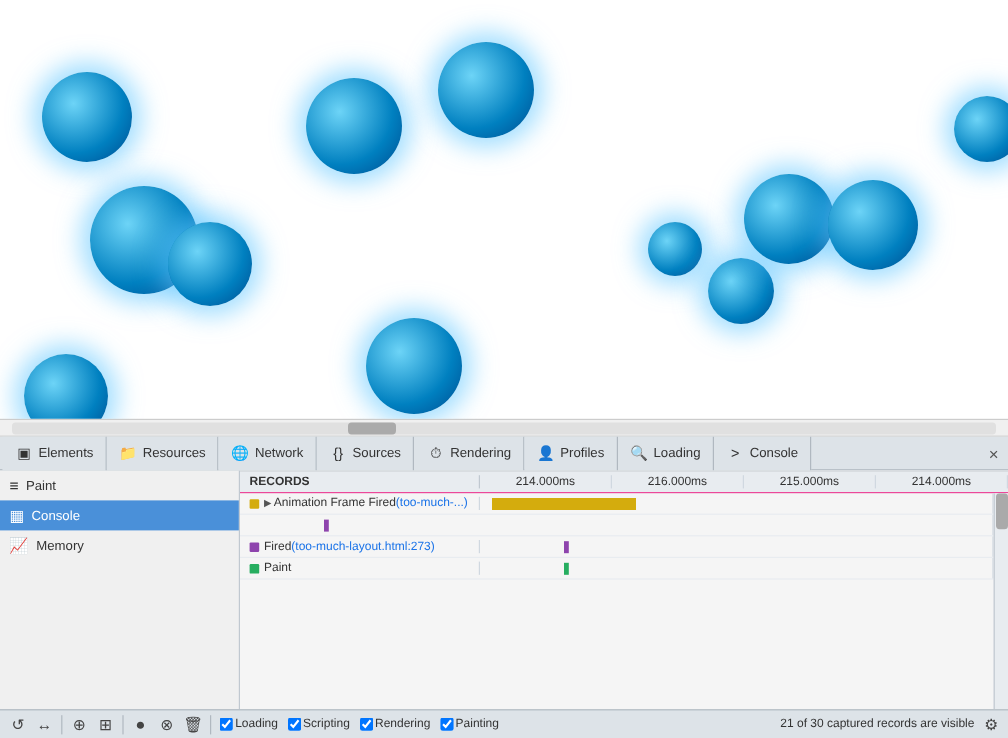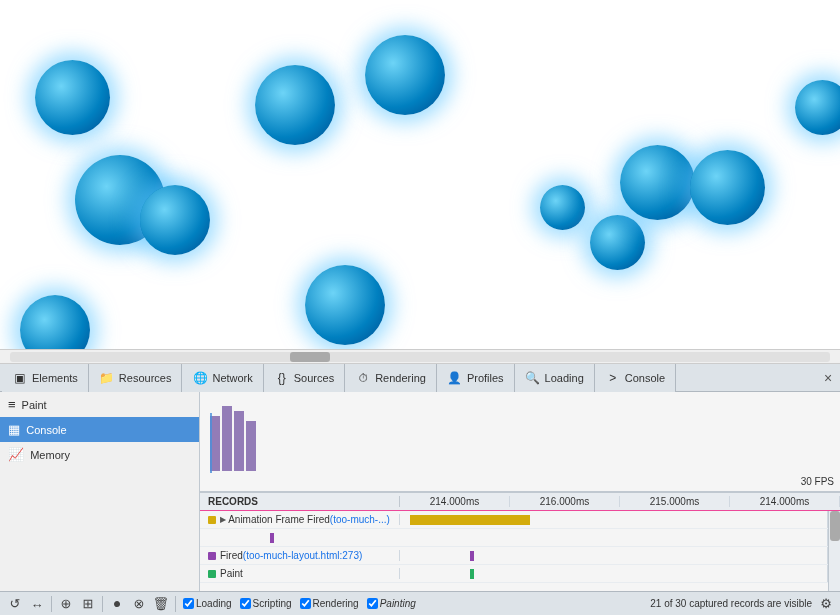--- a/index.html
+++ b/index.html
@@ -402,31 +402,20 @@
           <span>Console</span>
         </div>
         <div class="sidebar-item">
           <span class="sidebar-icon">📈</span>
           <span>Memory</span>
         </div>
       </div>
 
     <div id="timeline-area">
 
-      <div id="chart-area">
-        <div class="timeline-bar-group">
-          <div class="tbar" style="height:55px;"></div>
-          <div class="tbar" style="height:65px;"></div>
-          <div class="tbar" style="height:60px;"></div>
-          <div class="tbar" style="height:50px;"></div>
-        </div>
-
-        <div style="position:absolute; bottom:18px; left:10px; width:2px; height:60px; background:#4a90d9; opacity:0.8;"></div>
-        <div id="fps-label">30 FPS</div>
-      </div>
 
       <div id="records-section">
         <div id="records-header">
           <div id="records-label">RECORDS</div>
 
         <div class="time-header">214.000ms</div>
             <div class="time-header">216.000ms</div>
             <div class="time-header">215.000ms</div>
             <div class="time-header">214.000ms</div>
           </div>
@@ -496,18 +485,18 @@
       <div class="checkbox-group">
         <input type="checkbox" checked="" style="">
         <span class="checkbox-label" style="color: rgb(51, 51, 51);">Scripting</span>
       </div>
       <div class="checkbox-group">
         <input type="checkbox" checked="" style="">
         <span class="checkbox-label" style="color: rgb(51, 51, 51);">Rendering</span>
       </div>
       <div class="checkbox-group">
         <input type="checkbox" checked="" style="">
-        <span class="checkbox-label" style="color: rgb(51, 51, 51); font-style: italic;">Painting</span>
+        <span class="checkbox-label" style="color: rgb(51, 51, 51);">Painting</span>
       </div>
       <span id="status-text">21 of 30 captured records are visible</span>
     <div id="settings-btn">⚙</div>
   </div>
 </div>
 
 </body></html>

